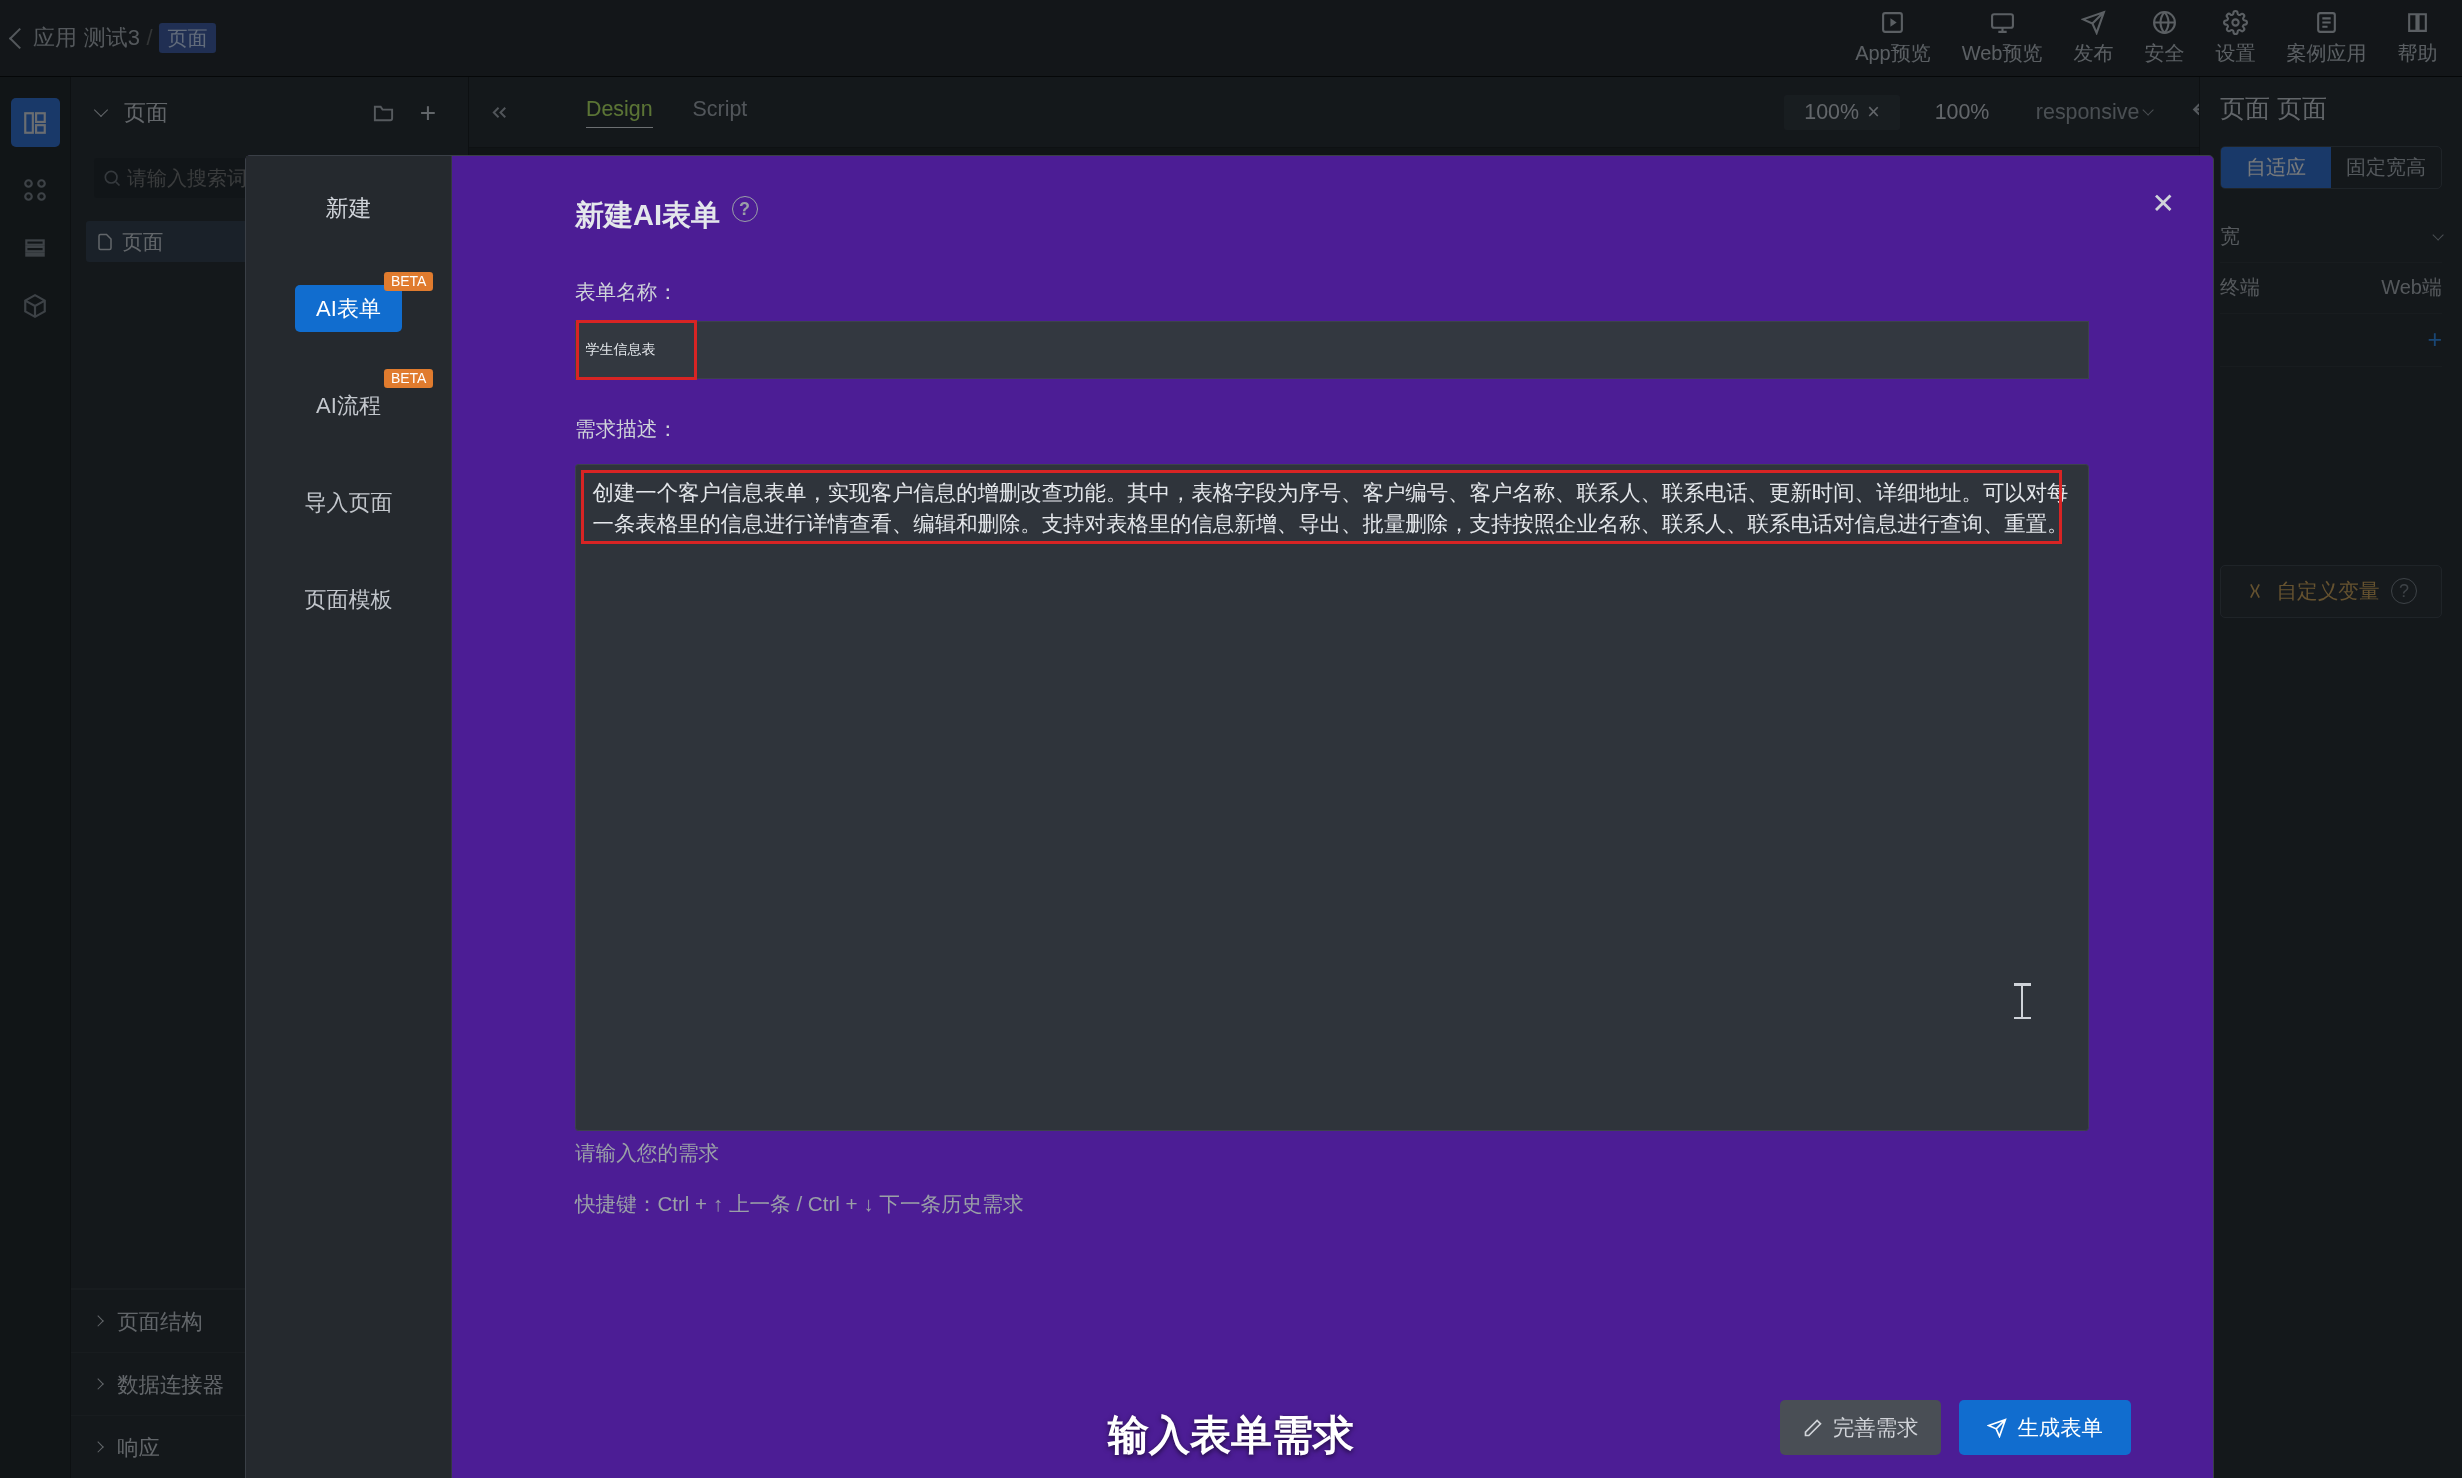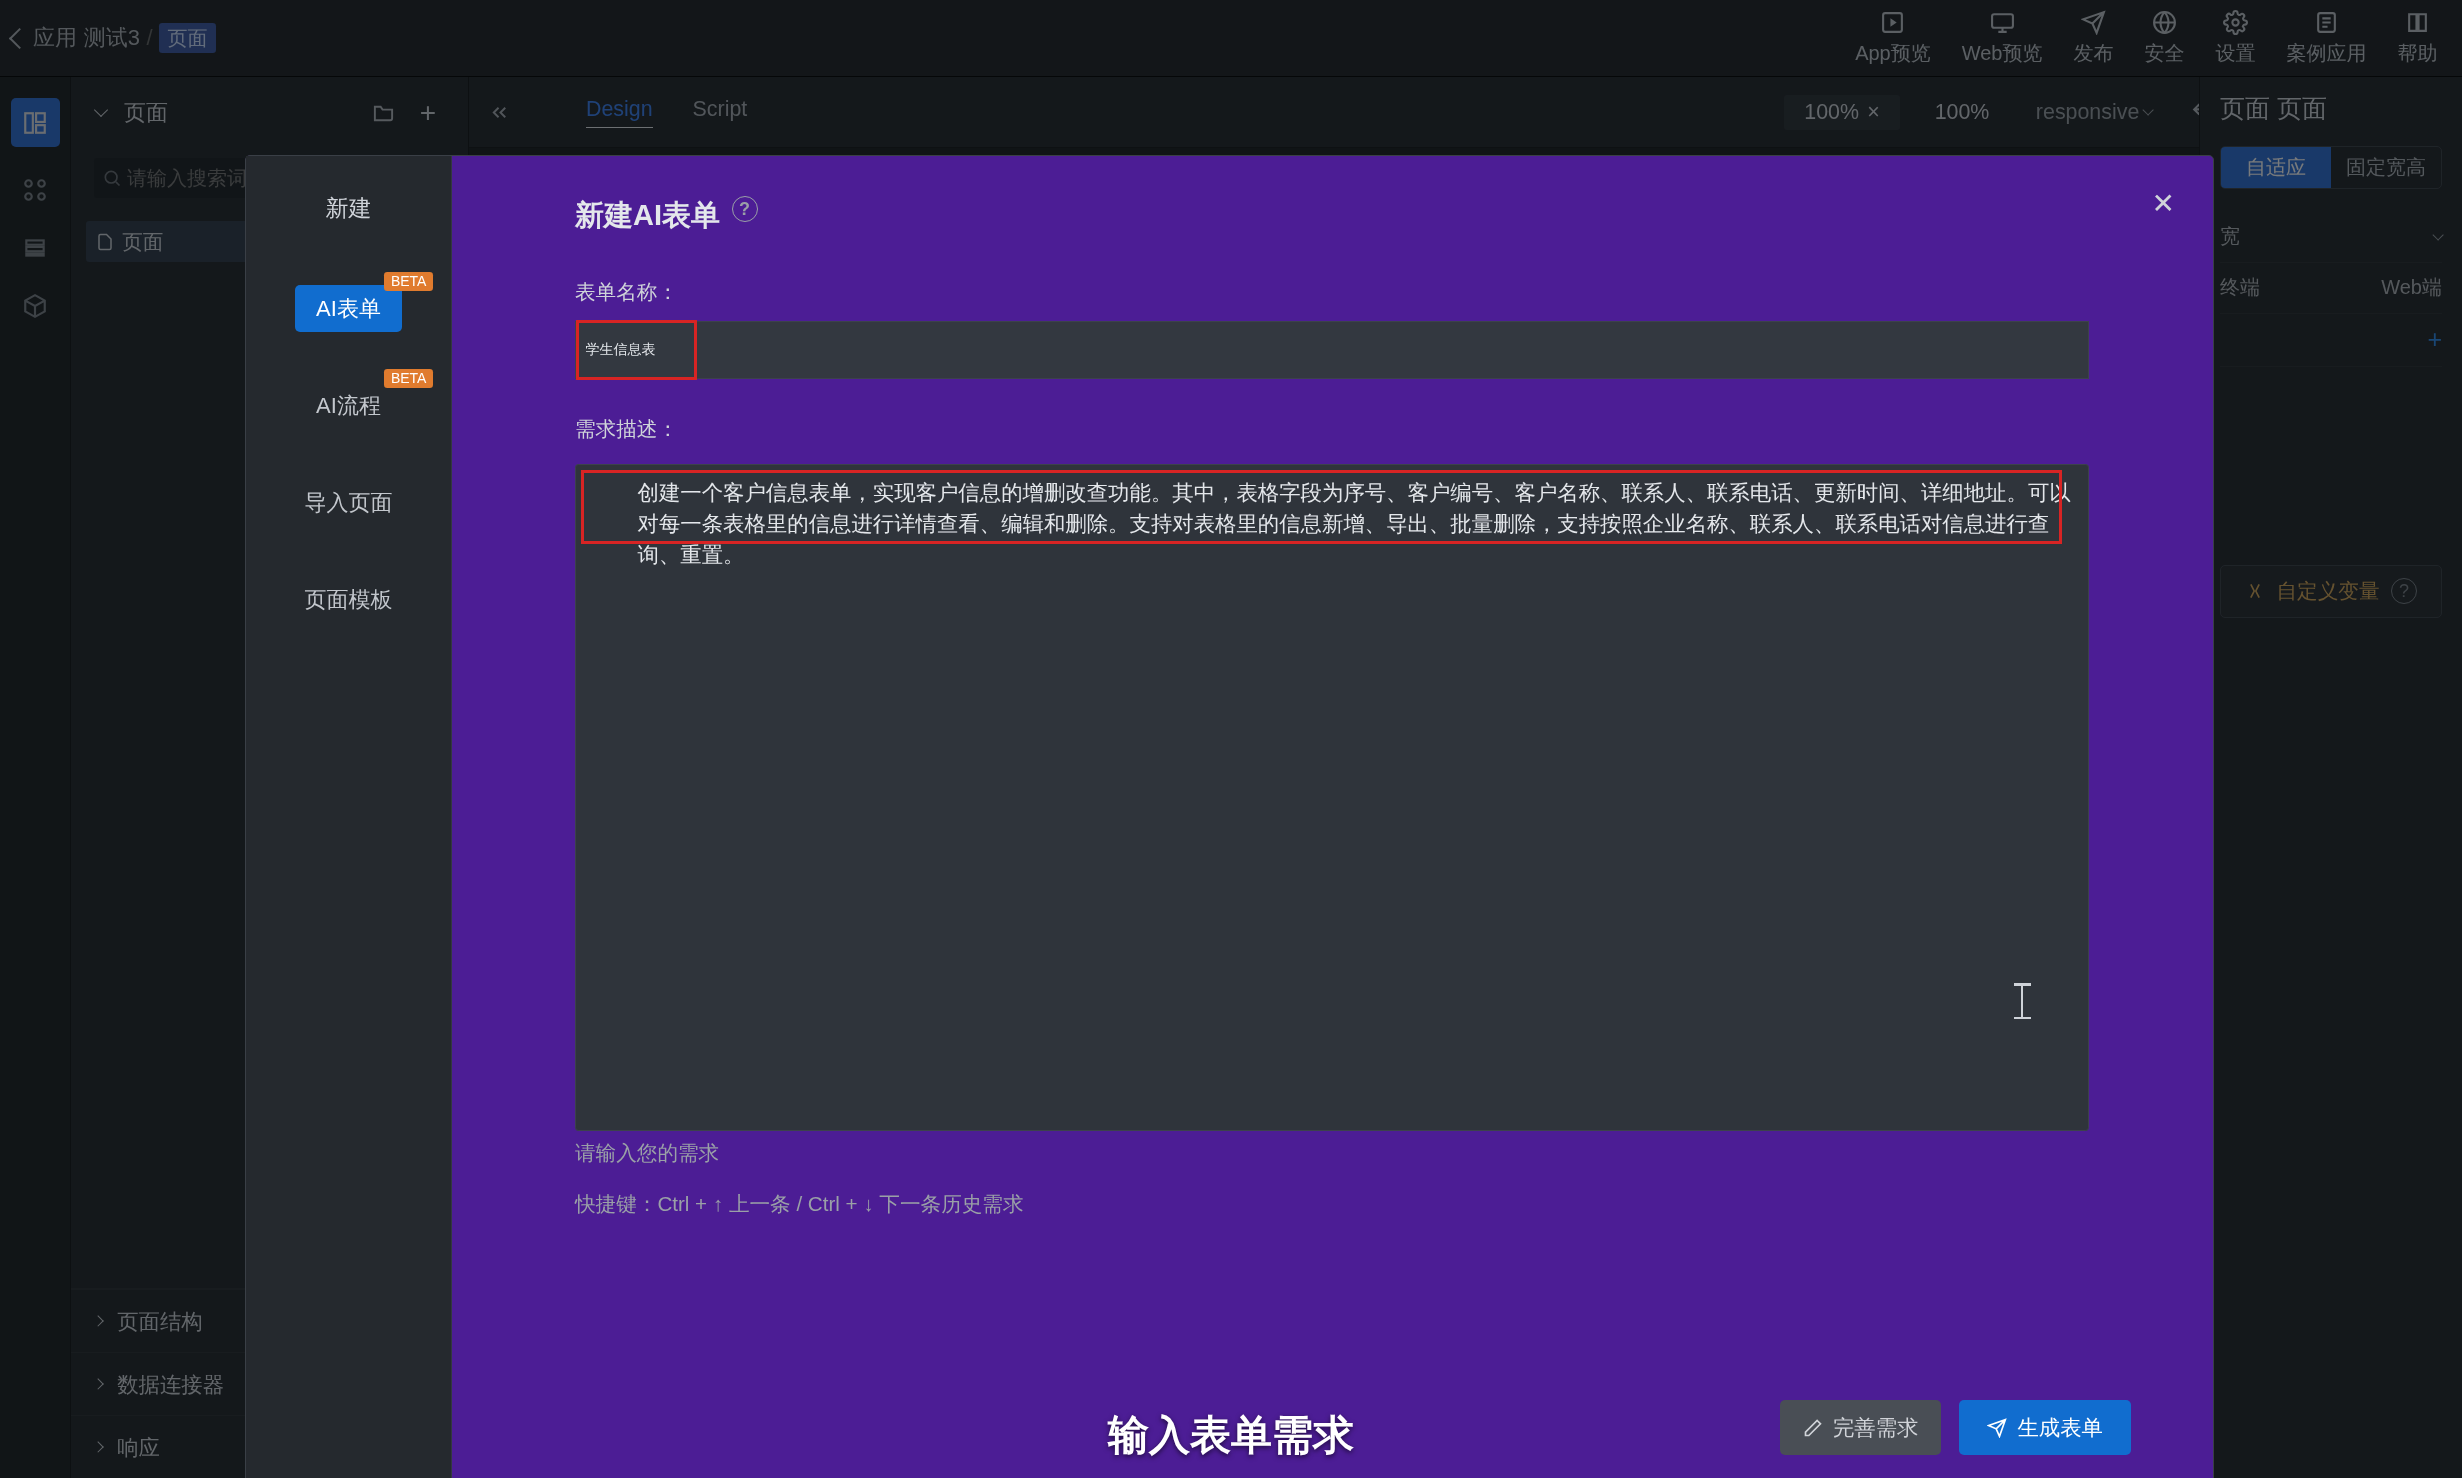--- a/index.html
+++ b/index.html
@@ -20,21 +20,21 @@
     .top-action { display:flex; flex-direction:column; align-items:center; gap:4.1px; color:#bfc4cb; font-size:20px; cursor:pointer; }
     .top-action .ico { width:26px; height:26px; display:flex; align-items:center; justify-content:center; color:#bfc4cb; }
     svg { stroke:currentColor; fill:none; stroke-width:2; }
 
     
     .designbar { position:absolute; left:469px; right:0; top:77px; height:71px; background:#23272c; display:flex; align-items:center; padding:0 13px; border-bottom:0.8px solid #15171a; font-size:21.4px; color:#a9aeb5; }
     .db-left { display:flex; align-items:center; gap:38px; }
     .db-arrows { width:35px; height:35px; display:flex; align-items:center; justify-content:center; }
     .db-tabs { display:flex; gap:40px; margin-left:31px; }
     .db-tab { padding-bottom:5px; }
-    .db-tab.active { color:#3b82f6; border-bottom:1.6px solid #e5e7ea;text-align:right; }
+    .db-tab.active { color:#bef264; border-bottom:1.6px solid #e5e7ea;text-align:right; }
     .db-mid { margin-left:auto; display:flex; align-items:center; gap:15px; }
     .pct-box { background:#2c3137; padding:5px 20px; border-radius:3.3px; color:#cfd3d9; display:flex; align-items:center; gap:8.2px; }
     .resp-box { color:#9aa0a7; padding:5px 11.5px; display:flex; align-items:center; gap:5px; }
     .chev-d { display:inline-block; width:8.2px; height:8.2px; border-right:1.6px solid #9aa0a7; border-bottom:1.6px solid #9aa0a7; transform:rotate(45deg); margin-bottom:3.3px; }
     .db-right { display:flex; align-items:center; gap:28px; margin-left:23px; }
     .ico-btn { width:30px; height:30px; display:flex; align-items:center; justify-content:center; color:#b3b8bf; }
 
     
     .left-rail { position:absolute; left:0; top:77px; width:71px; bottom:0; background:#1b1f23; display:flex; flex-direction:column; align-items:center; gap:28px; padding-top:21.4px; border-right:0.8px solid #131517; }
     .rail-ico { width:30px; height:30px; color:#7d838b; display:flex; align-items:center; justify-content:center; }
@@ -84,21 +84,21 @@
 
     .modal-main { flex:1; padding:40px 82px 33px 123px; position:relative; }
     .modal-close { position:absolute; right:38px; top:31px; color:#cfd3d9; font-size:28px; cursor:pointer; }
     .m-title { font-size:29px; color:#e4e7eb; display:flex; gap:11.5px; margin-bottom:42px;font-weight:bold; }
     .help-circ { width:26px; height:26px; border:1.6px solid #9aa0a7; border-radius:50%; display:flex; align-items:center; justify-content:center; color:#9aa0a7; font-size:18px; }
     .lbl { font-size:20.6px; color:#cfd3d9; margin-bottom:15px; }
     .name-input-wrap { border:3.3px solid #d82424; display:inline-block; }
     .name-input { width:1511px; height:54px; background:#333840; border:0.8px solid #3c424b; color:#e4e7eb; font-size:14px; padding:0 15px; }
     .name-input-wrap .name-input { width:115px; border:none; background:transparent; padding:0 6.6px; }
     .name-row { width:1514px; height:58px; background:#333840; border:0.8px solid #3c424b; display:flex; align-items:center; }
-    .desc-box-outer { width:1514px; height:667px; background:#2f343b; border:0.8px solid #3c424b; border-radius:3.3px; margin-top:21px; position:relative;padding-left:45px; }
+    .desc-box-outer { width:1514px; height:667px; background:#2f343b; border:0.8px solid #3c424b; border-radius:3.3px; margin-top:21px; position:relative; }
     .desc-highlight { position:absolute; left:5px; top:5px; right:26px; height:74px; border:3.3px solid #d82424; pointer-events:none; }
     .desc-text { padding:13px 16.5px; font-size:21.4px; line-height:1.45; color:#e4e7eb; }
     .placeholder-line { margin-top:8.2px; color:#9aa0a7; font-size:20.6px; }
     .shortcut-line { margin-top:23px; color:#9aa0a7; font-size:20.6px; }
     .modal-footer { position:absolute; right:82px; bottom:91px; display:flex; align-items:center; gap:18px; }
     .btn-secondary { background:#494e55; color:#d0d3d8; padding:13px 23px; border-radius:5px; display:flex; align-items:center; gap:10px; font-size:21.4px; }
     .btn-primary { background:#116dcf; color:#fff; padding:13px 28px; border-radius:5px; display:flex; align-items:center; gap:10px; font-size:21.4px; }
     .remain { position:absolute; right:82px; bottom:36px; font-size:20.6px; color:#c6cad1; }
     .remain .bold { font-weight:bold; color:#e4e7eb; }
     .remain .buy { color:#2e8cf0; margin-left:11.5px; }

